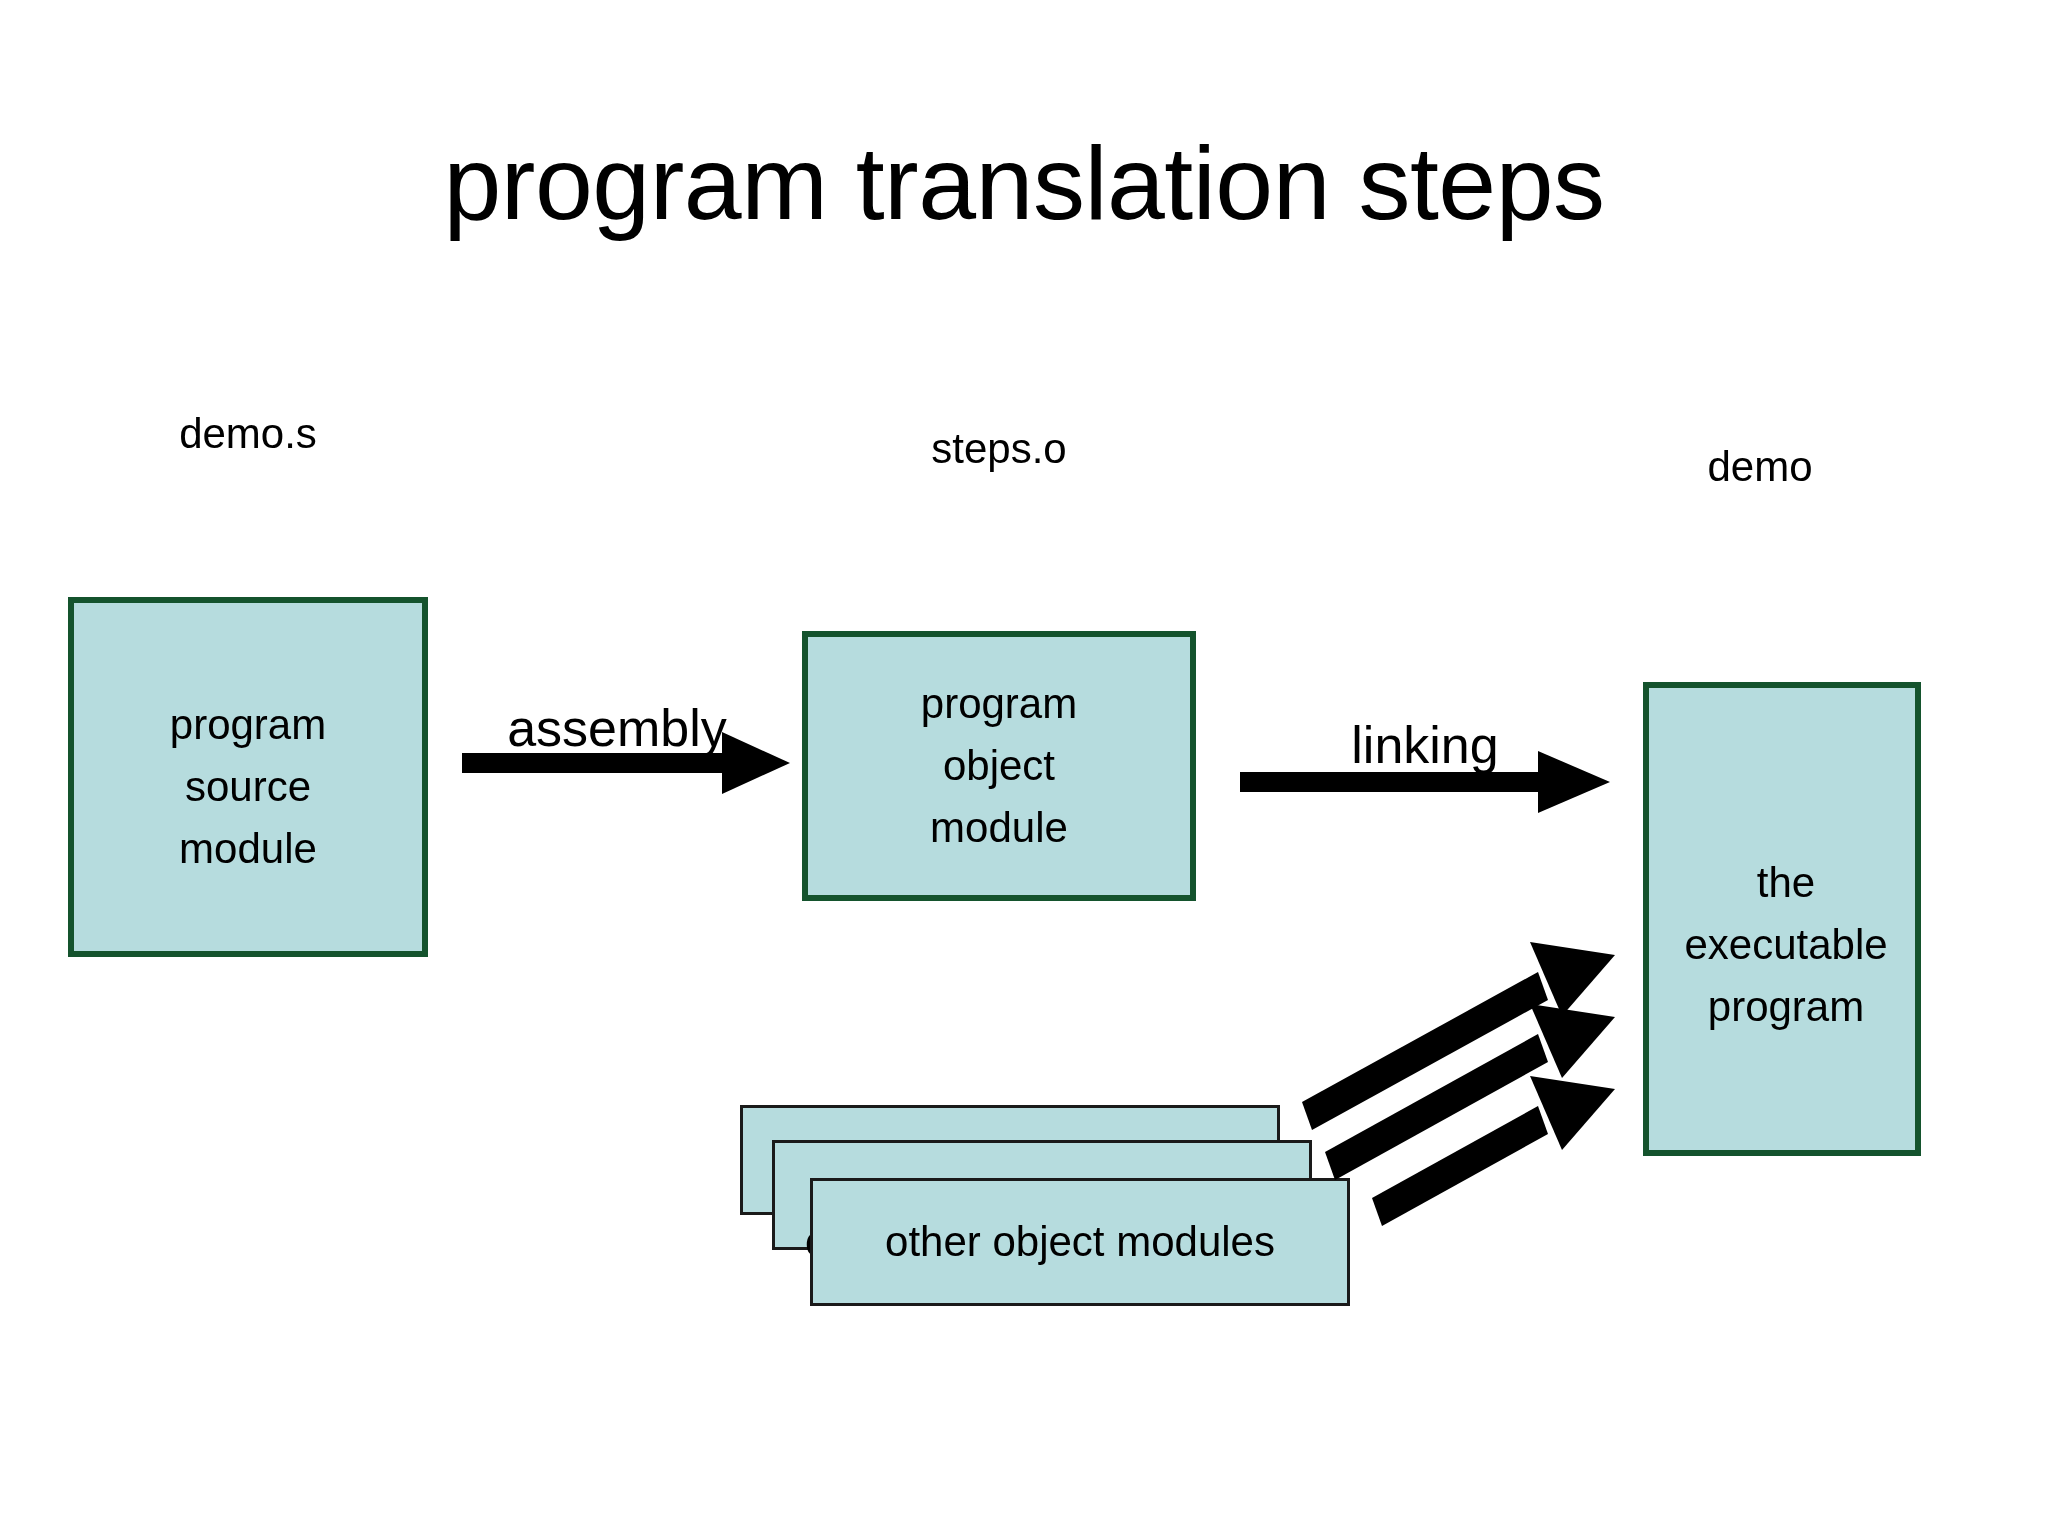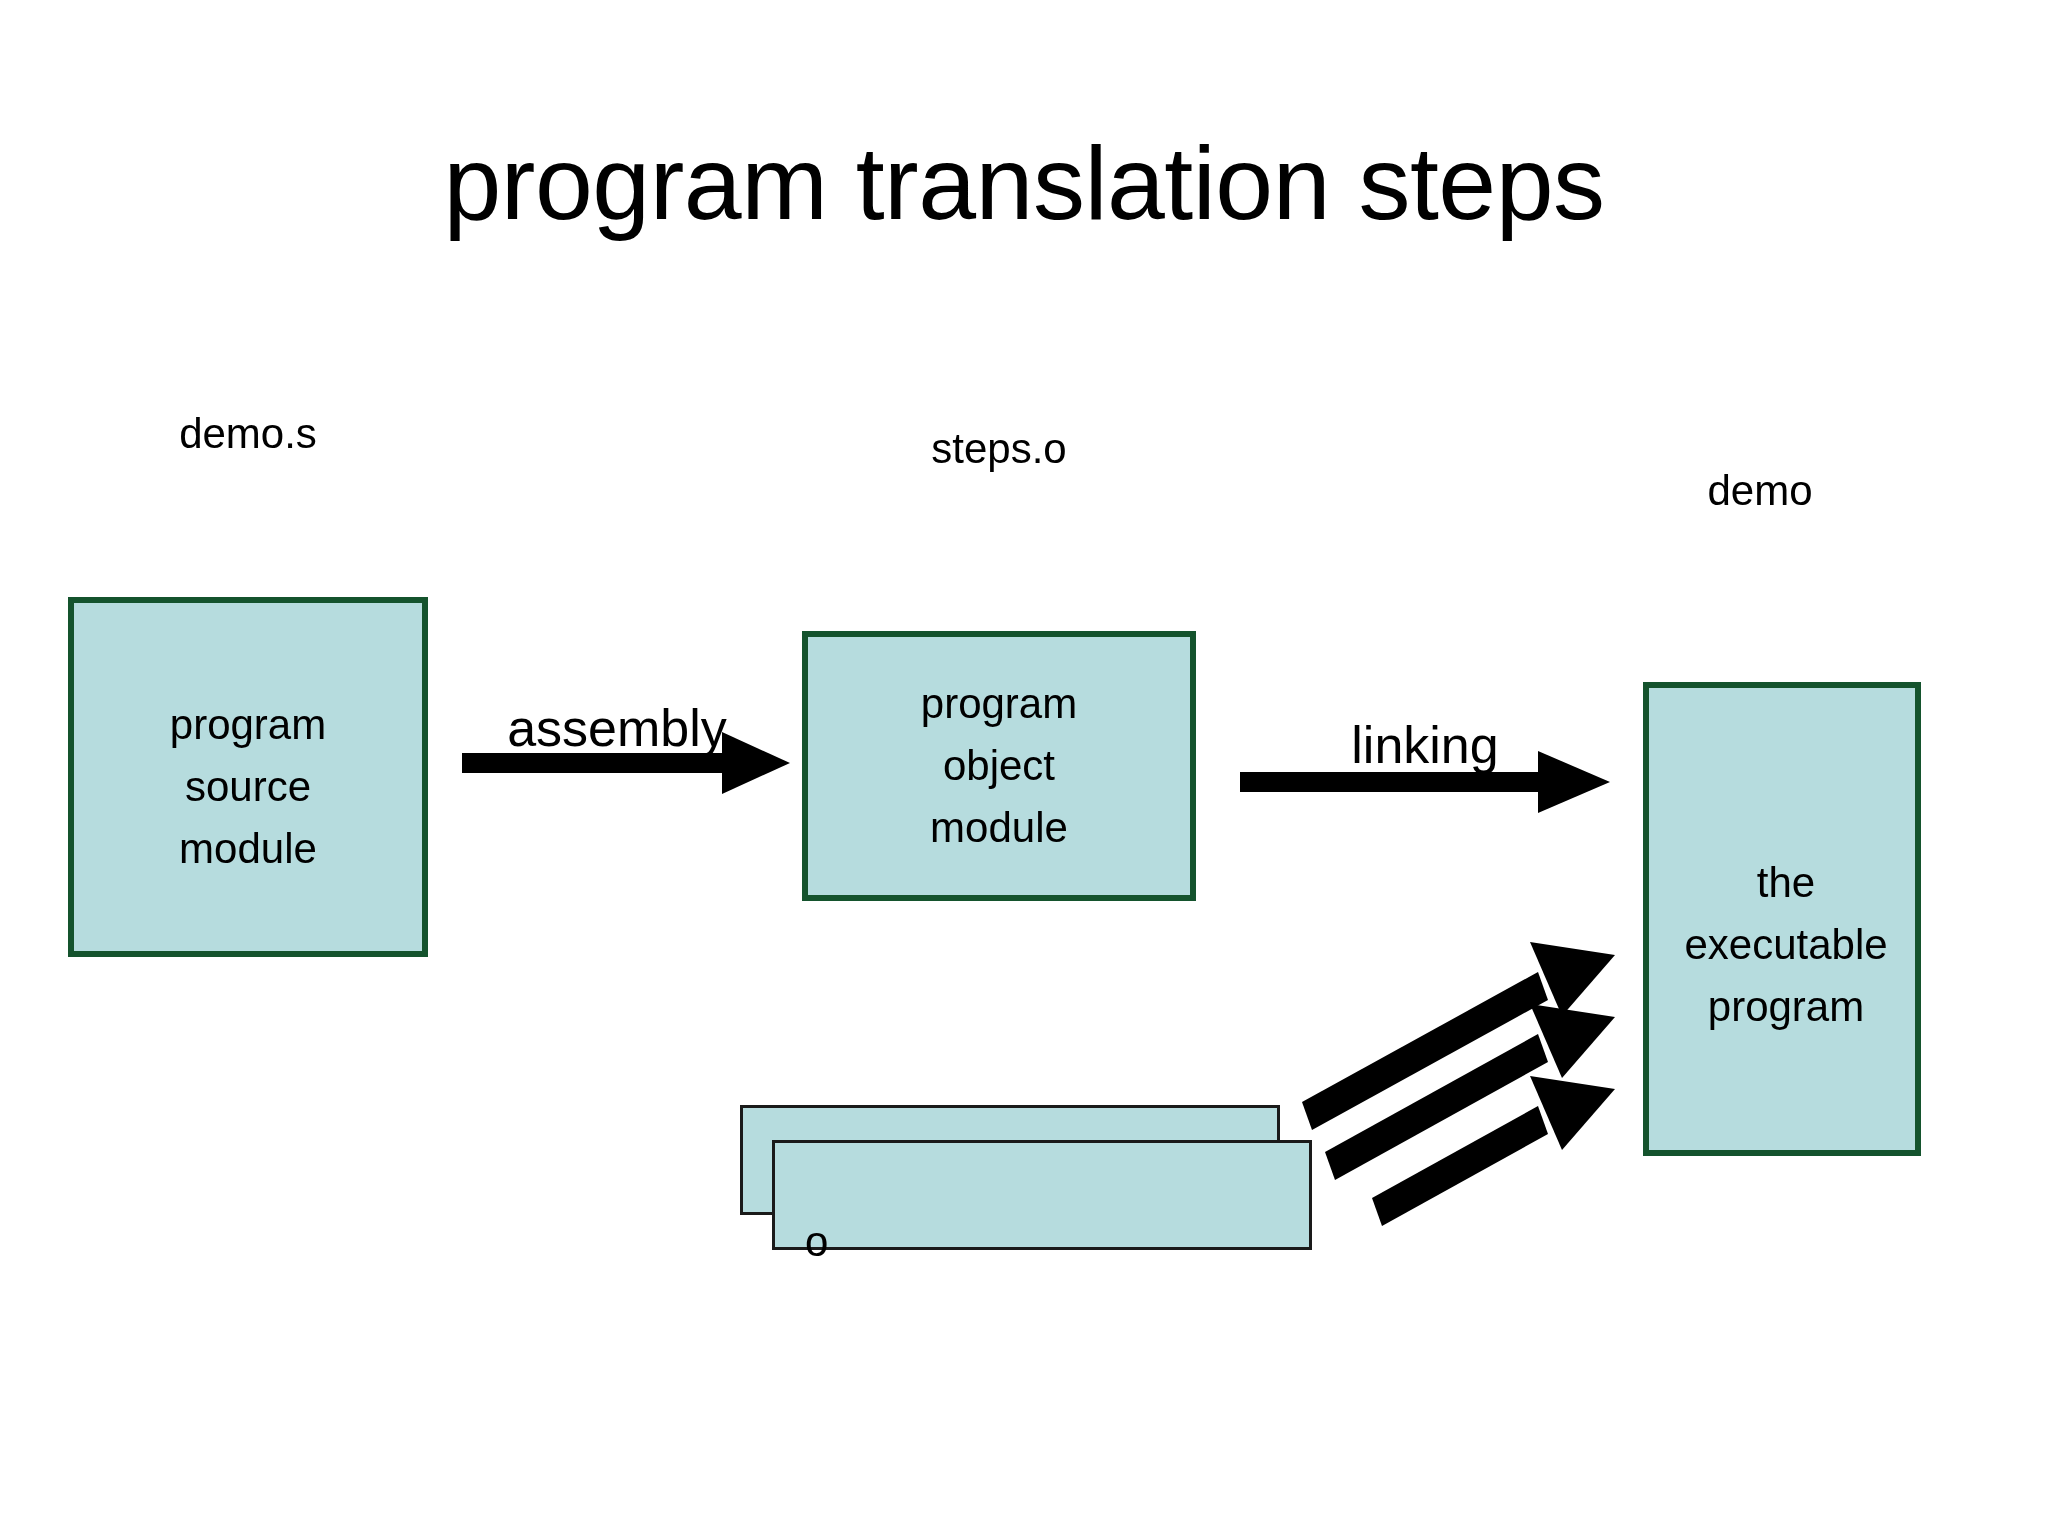--- a/index.html
+++ b/index.html
@@ -64,21 +64,21 @@
 
   
   #box-source  { left: 68px;   top: 597px;  width: 360px; height: 360px; }
   #cap-source  { left: 68px;   top: 411px;  width: 360px; }
   #box-source .box-text { transform: translateY(10px); }
 
   #box-object  { left: 802px;  top: 631px;  width: 394px; height: 270px; }
   #cap-object  { left: 802px;  top: 426px;  width: 394px; }
 
   #box-exec    { left: 1643px; top: 682px;  width: 278px; height: 474px; padding-left: 8px; }
-  #cap-exec    { left: 1621px; top: 468px;  width: 278px; }
+  #cap-exec    { left: 1621px; top: 444px;  width: 278px; }
   #box-exec .box-text { transform: translateY(26px); }
 
   
   .stack-box {
     position: absolute;
     box-sizing: border-box;
     background: #b6dcde;
     border: 3px solid #1a1a1a;
     width: 540px;
     height: 110px;
@@ -153,20 +153,23 @@
 executable
 program</div>
   </div>
 
   <div class="stack-box" id="stack-back">
     <div class="stack-ghost-text">o</div>
   </div>
   <div class="stack-box" id="stack-mid">
     <div class="stack-ghost-text">o</div>
   </div>
+  <div class="stack-box" id="stack-front">
+    <div class="box-text">other object modules</div>
+  </div>
 
   <div class="arrow-label" id="lbl-assembly">assembly</div>
   <div class="arrow-label" id="lbl-linking">linking</div>
 
   <svg id="arrows" viewBox="0 0 2048 1536">
 
     <g>
       <rect x="462" y="753" width="272" height="20" fill="#000000"></rect>
       <polygon points="722,732 790,763 722,794" fill="#000000"></polygon>
     </g>

